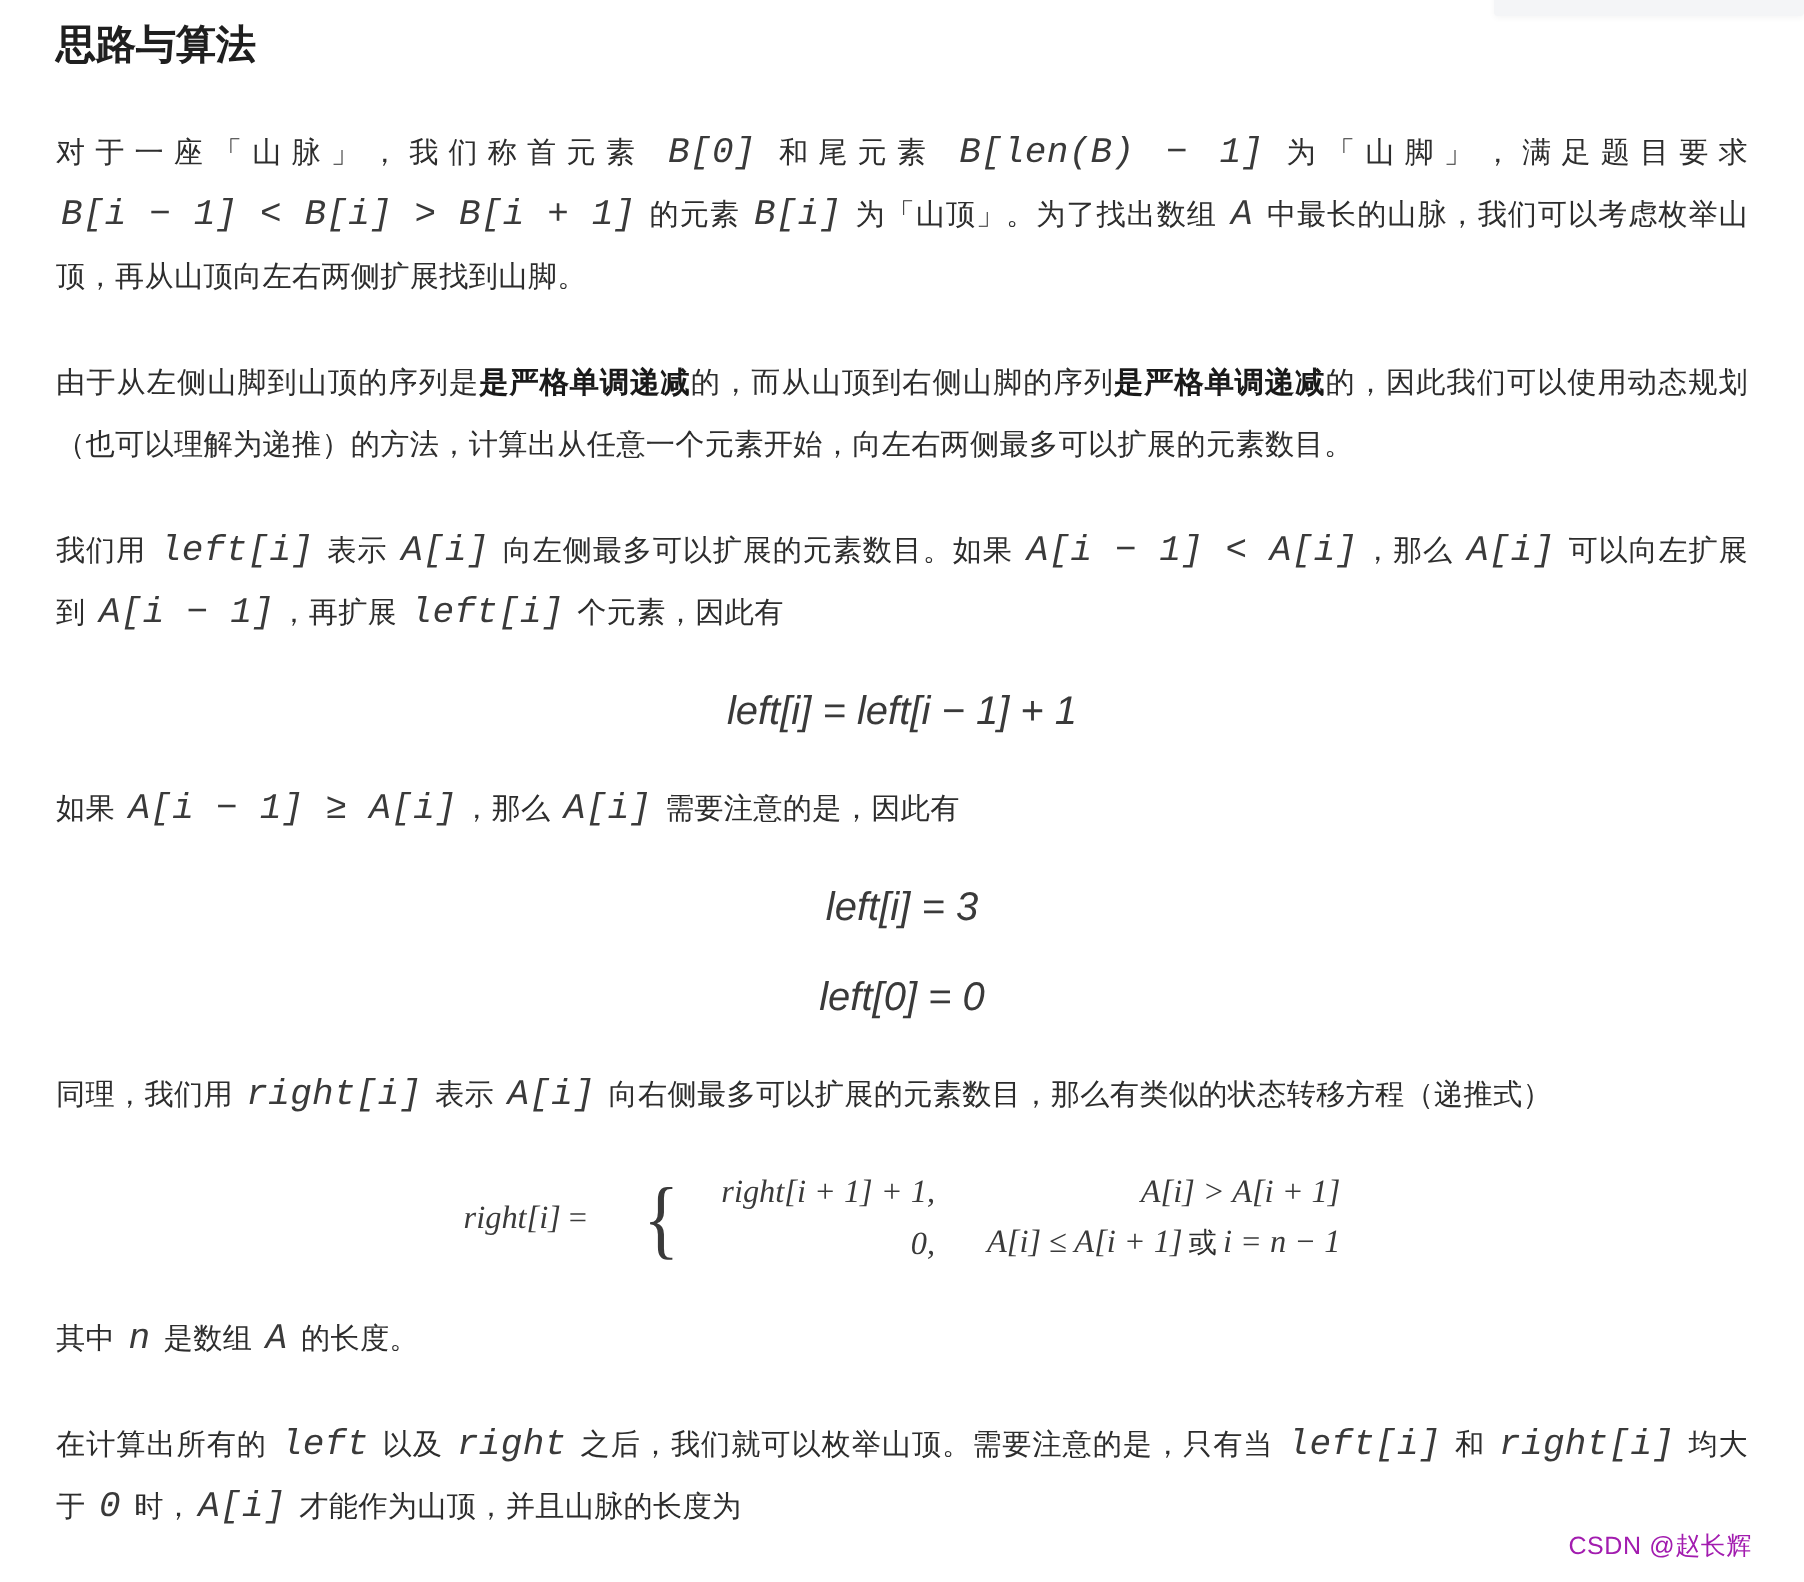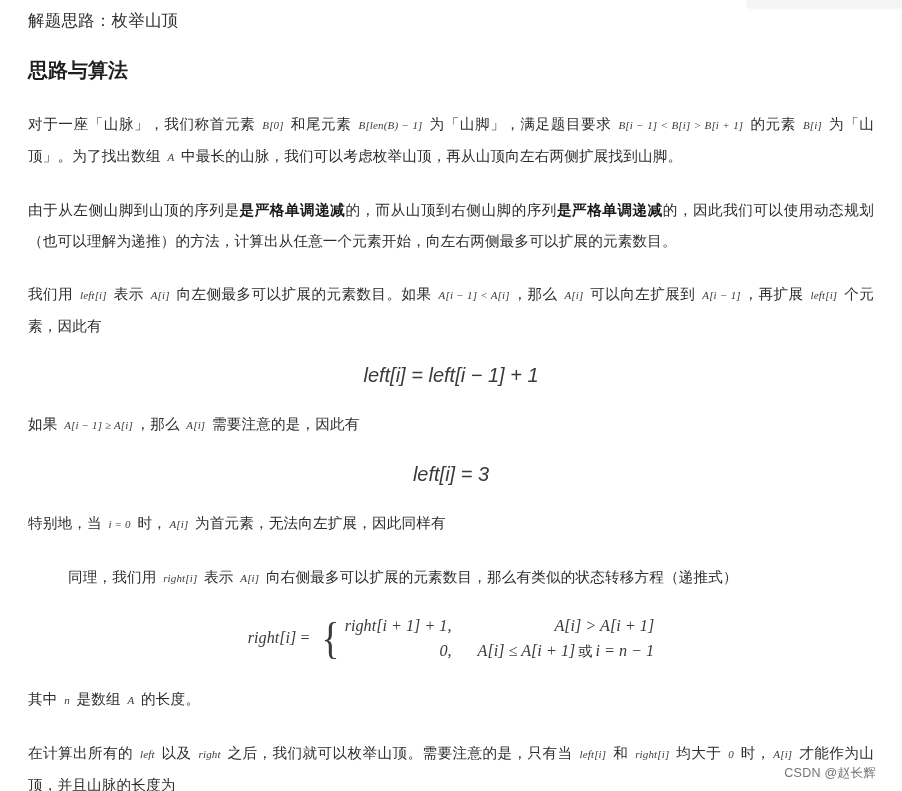--- a/index.html
+++ b/index.html
@@ -63,32 +63,32 @@
   p.para {
     font-size: 14.6px;
     line-height: 31px;
     color: #2d2d2d;
     margin: 0 0 22px 0;
     text-align: justify;
     text-justify: inter-ideograph;
     letter-spacing: 0.15px;
   }
 
-  p.para.tight { margin-bottom: 20px; margin-left: 40px; }
+  p.para.tight { margin-bottom: 20px; }
 
   b.em {
     font-weight: 700;
     color: #1a1a1a;
   }
 
   
   .m {
-    font-family: Liberation Serif, serif;
-    font-style: italic;
-    font-size: 11px;
+    font-family: Liberation Mono, monospace;
+    font-style: italic;
+    font-size: 18px;
     color: #3a3a3a;
     padding: 0 2.5px;
     white-space: nowrap;
   }
 
   .eq {
     text-align: center;
     margin: 6px 0 22px 0;
     font-family: Liberation Sans, sans-serif;
     font-style: italic;
@@ -98,20 +98,21 @@
 
   
   .cases-eq {
     display: flex;
     justify-content: center;
     align-items: center;
     margin: 10px 0 20px 0;
     font-family: "Liberation Serif", "DejaVu Serif", serif;
     font-size: 16.2px;
     color: #3a3a3a;
+    gap: 16px;
   }
   .cases-lhs {
     font-style: italic;
     white-space: nowrap;
   }
   .cases-lhs .op { font-style: normal; padding: 0 4px; }
   .brace {
     font-family: "Liberation Serif", "DejaVu Serif", serif;
     font-size: 44px;
     line-height: 0.86;
@@ -142,53 +143,52 @@
     font-size: 14.2px;
     padding: 0 3px;
     color: #2d2d2d;
   }
 
   .watermark {
     position: absolute;
     right: 26px;
     top: 765px;
     font-size: 12.5px;
-    color: #737373;
+    color: #a21caf;
     font-family: "Liberation Sans", "DejaVu Sans", sans-serif;
     letter-spacing: 0.3px;
     white-space: nowrap;
   }
 </style>
 </head>
 <body>
 
 <div class="page">
 
   <div class="corner-panel"></div>
 
   <div class="content">
 
-    <h2 class="title">解题思路：枚举山顶</h2>
 
     <h3 class="subtitle">思路与算法</h3>
 
     <p class="para"><span>对于一座「山脉」，我们称首元素 </span><span class="m">B[0]</span><span> 和尾元素 </span><span class="m">B[len(B) − 1]</span><span> 为「山脚」，满足题目要求 </span><span class="m">B[i − 1] &lt; B[i] &gt; B[i + 1]</span><span> 的元素 </span><span class="m">B[i]</span><span> 为「山顶」。为了找出数组 </span><span class="m">A</span><span> 中最长的山脉，我们可以考虑枚举山顶，再从山顶向左右两侧扩展找到山脚。</span></p>
 
     <p class="para"><span>由于从左侧山脚到山顶的序列是</span><b class="em">是严格单调递减</b><span>的，而从山顶到右侧山脚的序列</span><b class="em">是严格单调递减</b><span>的，因此我们可以使用动态规划（也可以理解为递推）的方法，计算出从任意一个元素开始，向左右两侧最多可以扩展的元素数目。</span></p>
 
     <p class="para"><span>我们用 </span><span class="m">left[i]</span><span> 表示 </span><span class="m">A[i]</span><span> 向左侧最多可以扩展的元素数目。如果 </span><span class="m">A[i − 1] &lt; A[i]</span><span>，那么 </span><span class="m">A[i]</span><span> 可以向左扩展到 </span><span class="m">A[i − 1]</span><span>，再扩展 </span><span class="m">left[i]</span><span> 个元素，因此有</span></p>
 
     <div class="eq"><span>left[i] = left[i − 1] + 1</span></div>
 
     <p class="para"><span>如果 </span><span class="m">A[i − 1] ≥ A[i]</span><span>，那么 </span><span class="m">A[i]</span><span> 需要注意的是，因此有</span></p>
 
     <div class="eq"><span>left[i] = 3</span></div>
 
-    <p class="para"><span>特别地，当 </span><span class="m">i = 0</span><span> 时，</span><span class="m">A[i]</span><span> 为首元素，无法向左扩展，因此同样有</span></p>
-
+
+    <div class="eq"><span>left[0] = 0</span></div>
 
     <p class="para tight"><span>同理，我们用 </span><span class="m">right[i]</span><span> 表示 </span><span class="m">A[i]</span><span> 向右侧最多可以扩展的元素数目，那么有类似的状态转移方程（递推式）</span></p>
 
     <div class="cases-eq">
       <span class="cases-lhs"><span>right[i]</span><span class="op">=</span></span>
       <span class="brace">{</span>
       <span class="cases-body">
         <span class="cases-row">
           <span class="cases-cell">right[i + 1] + 1,</span>
           <span class="cases-cell cond">A[i] &gt; A[i + 1]</span>

